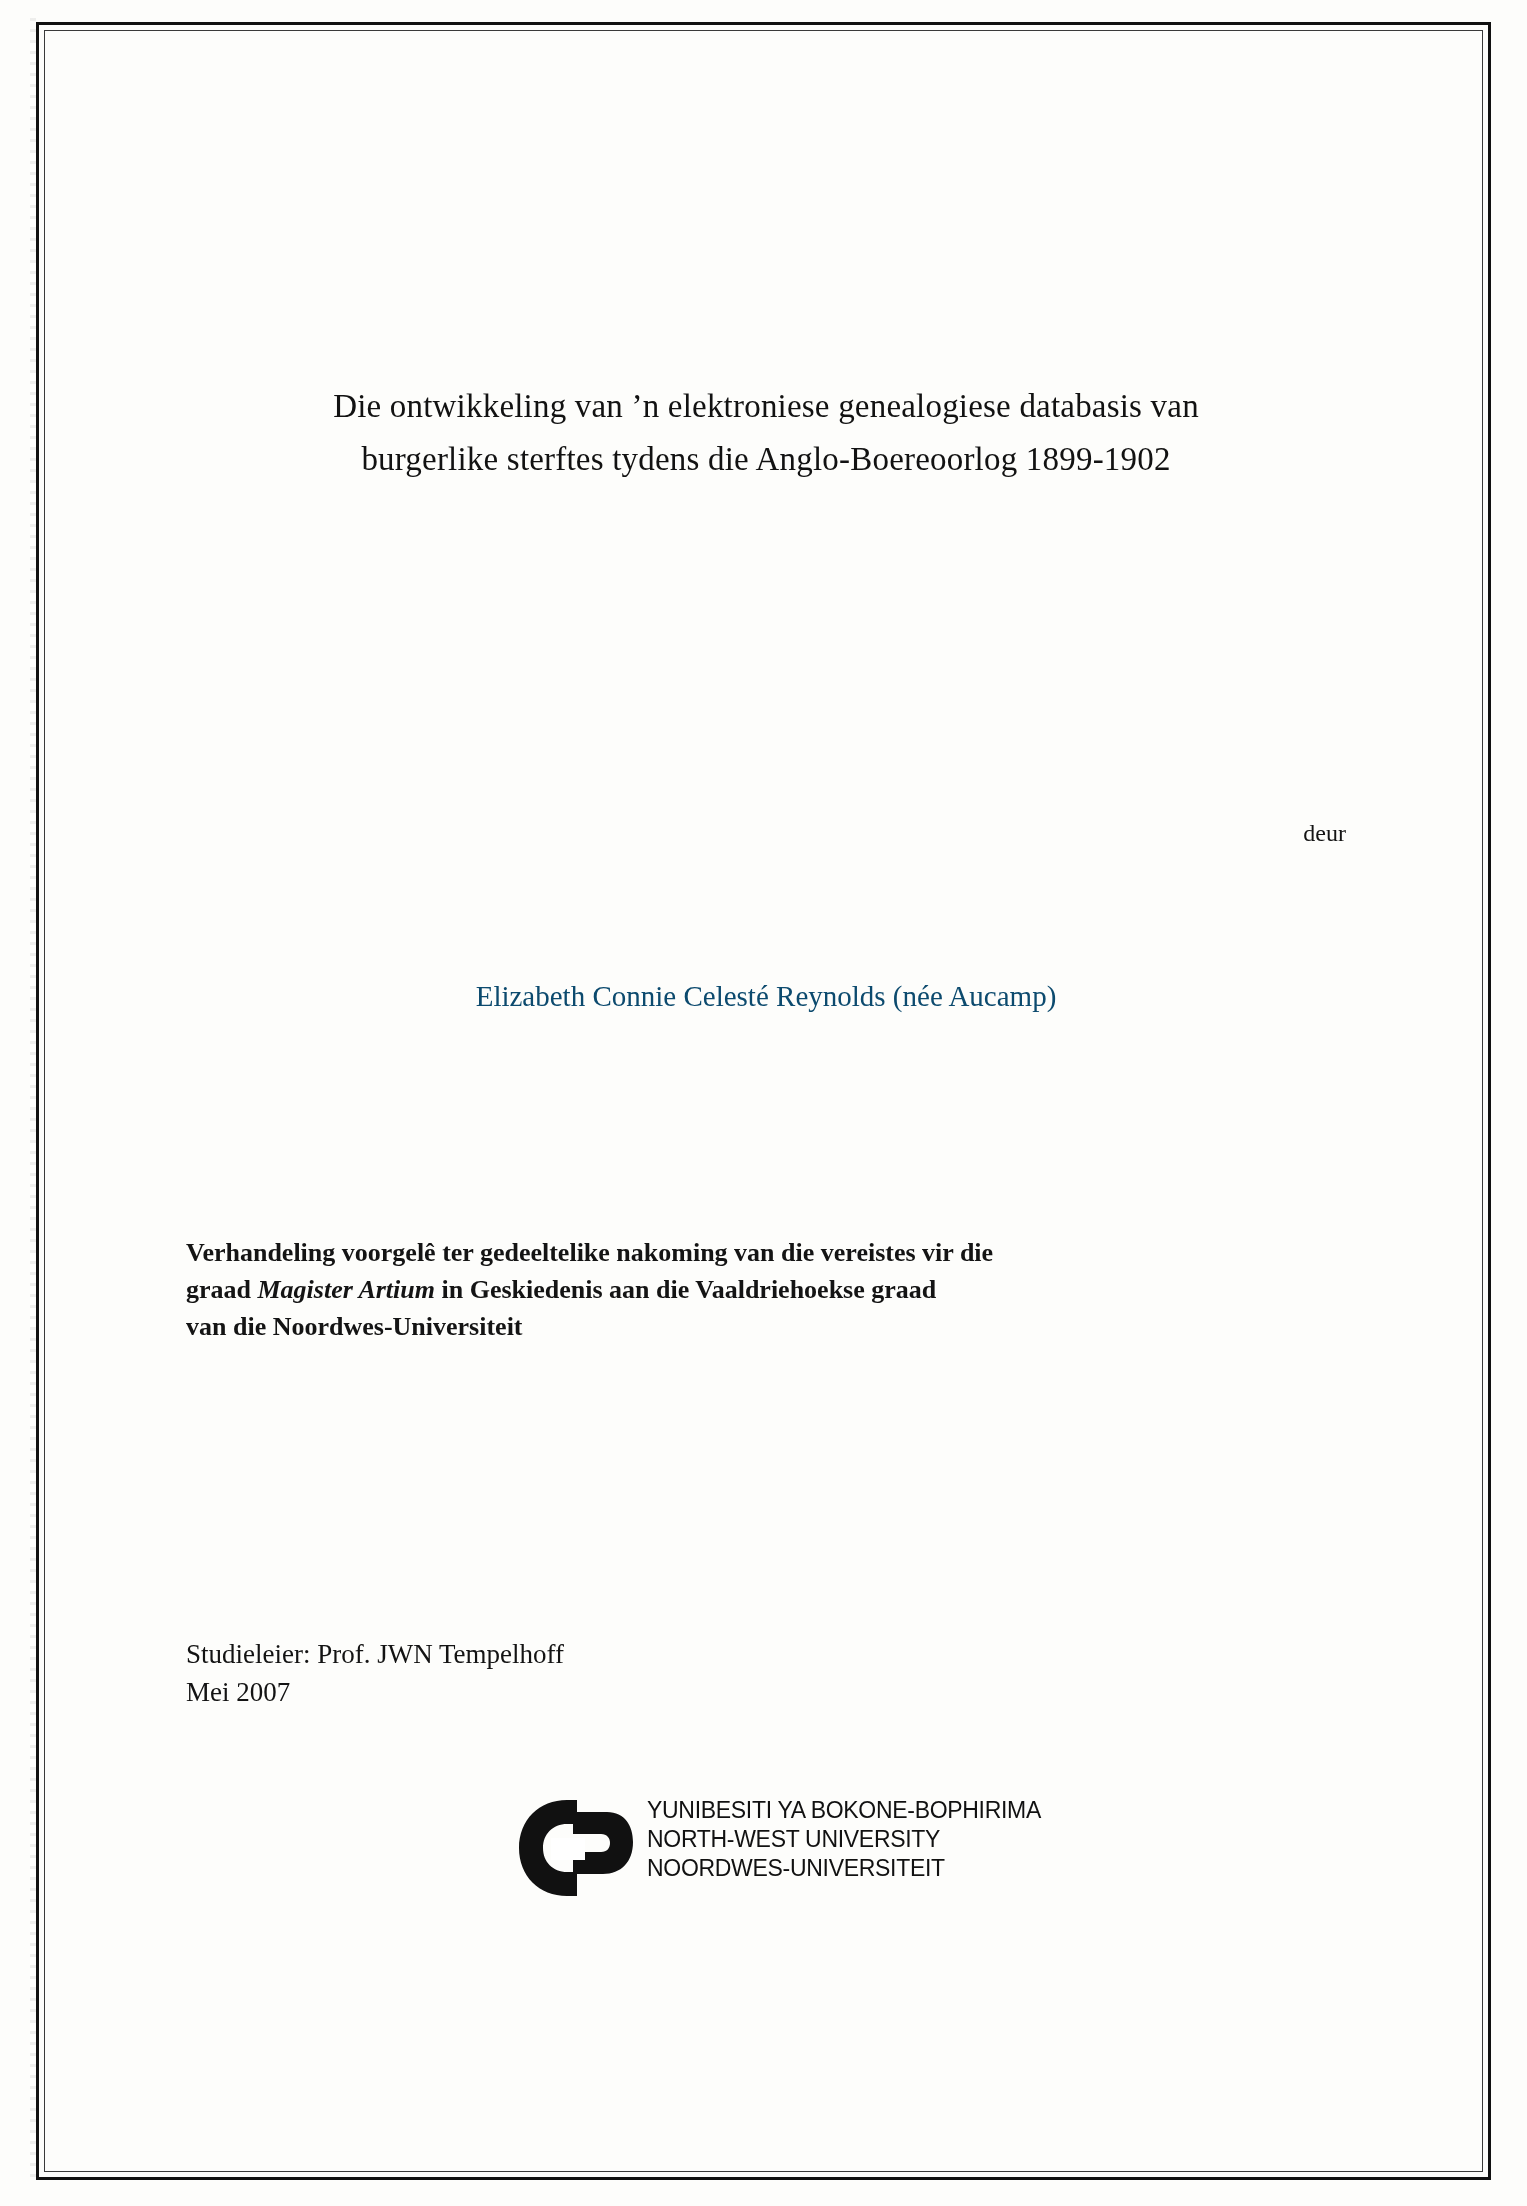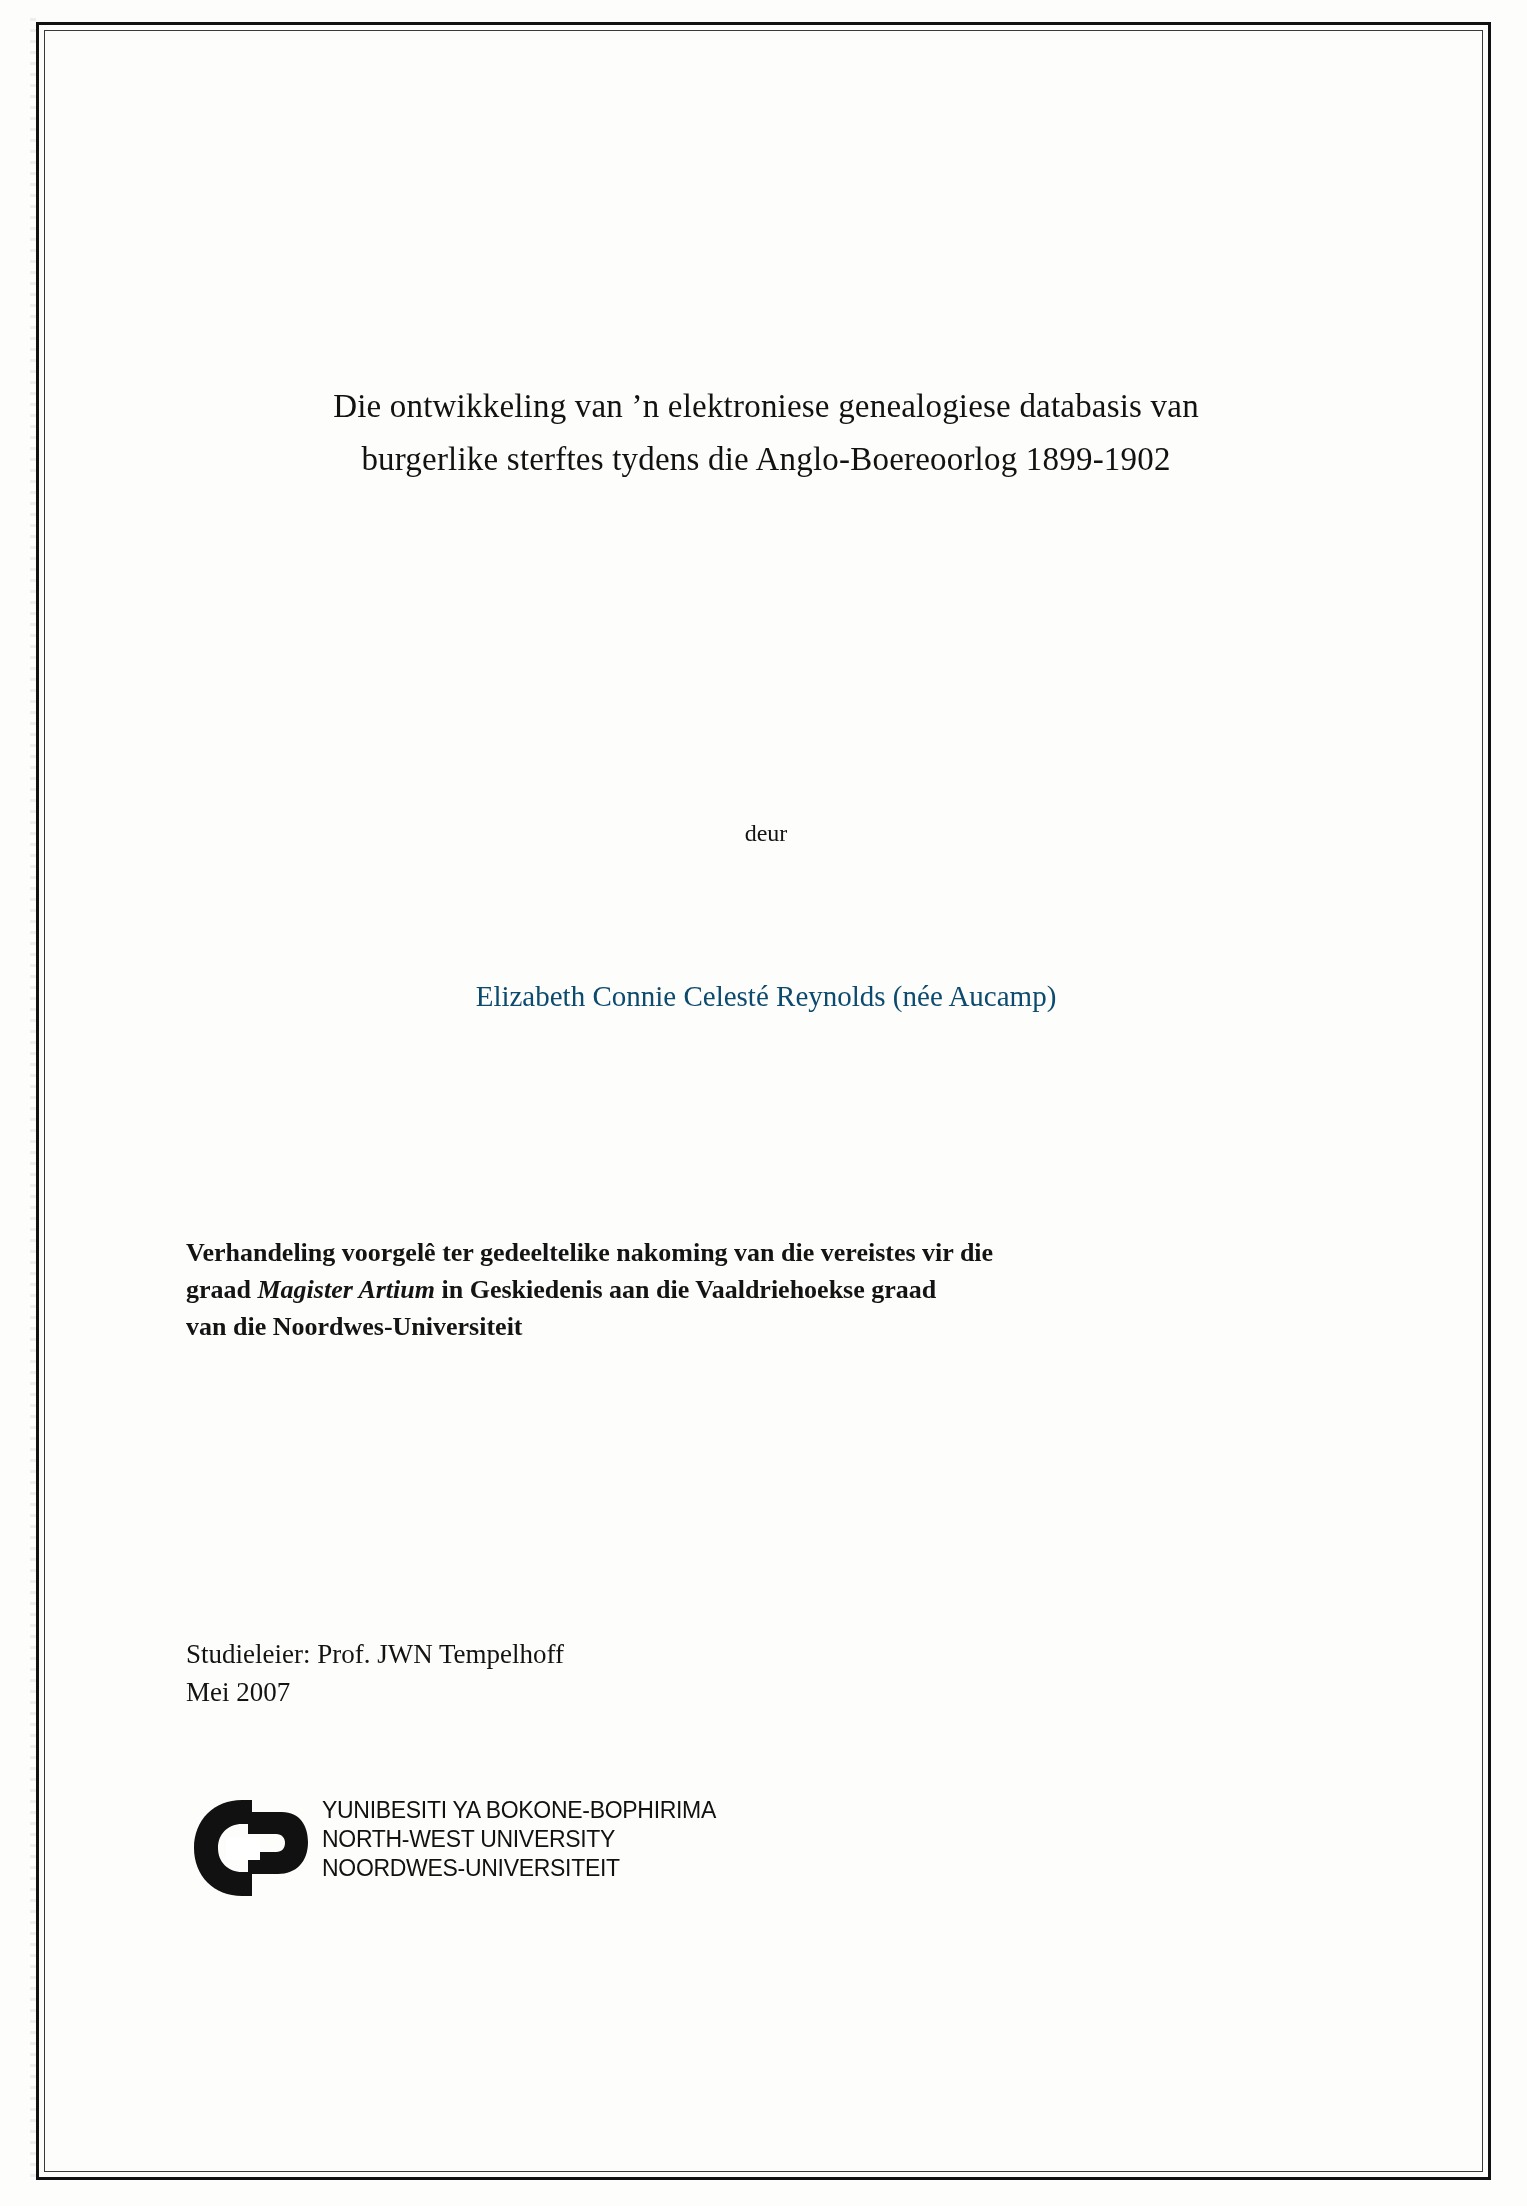--- a/index.html
+++ b/index.html
@@ -67,21 +67,21 @@
     line-height: 1.62;
     letter-spacing: 0.2px;
     color: #121212;
   }
 
   .deur {
     position: absolute;
     top: 790px;
     left: 0;
     width: 1160px;
-    text-align: center;
+    text-align: right;
     font-size: 24px;
     color: #141414;
   }
 
   .author {
     position: absolute;
     top: 950px;
     left: 0;
     width: 1160px;
     text-align: center;
@@ -120,24 +120,24 @@
     font-size: 27px;
     line-height: 1.42;
     color: #131313;
     text-align: left;
   }
 
   
   .logo-area {
     position: absolute;
     top: 1760px;
-    left: 4px;
+    left: 12px;
     width: 1160px;
     display: flex;
-    justify-content: flex-start;
+    justify-content: center;
     align-items: flex-start;
   }
   .logo-mark {
     width: 122px;
     height: 108px;
     position: relative;
     flex: 0 0 auto;
     margin-top: 4px;
   }
   .logo-mark svg {

